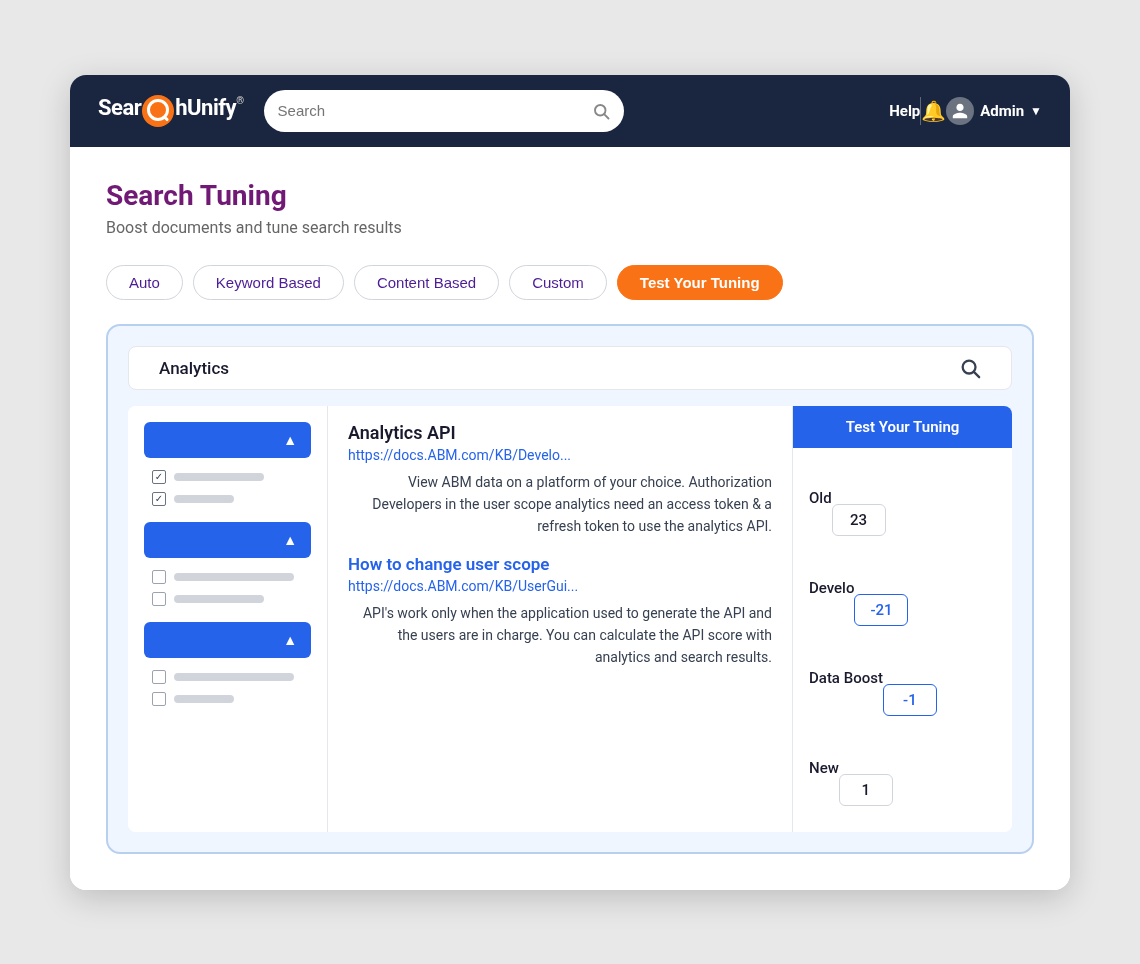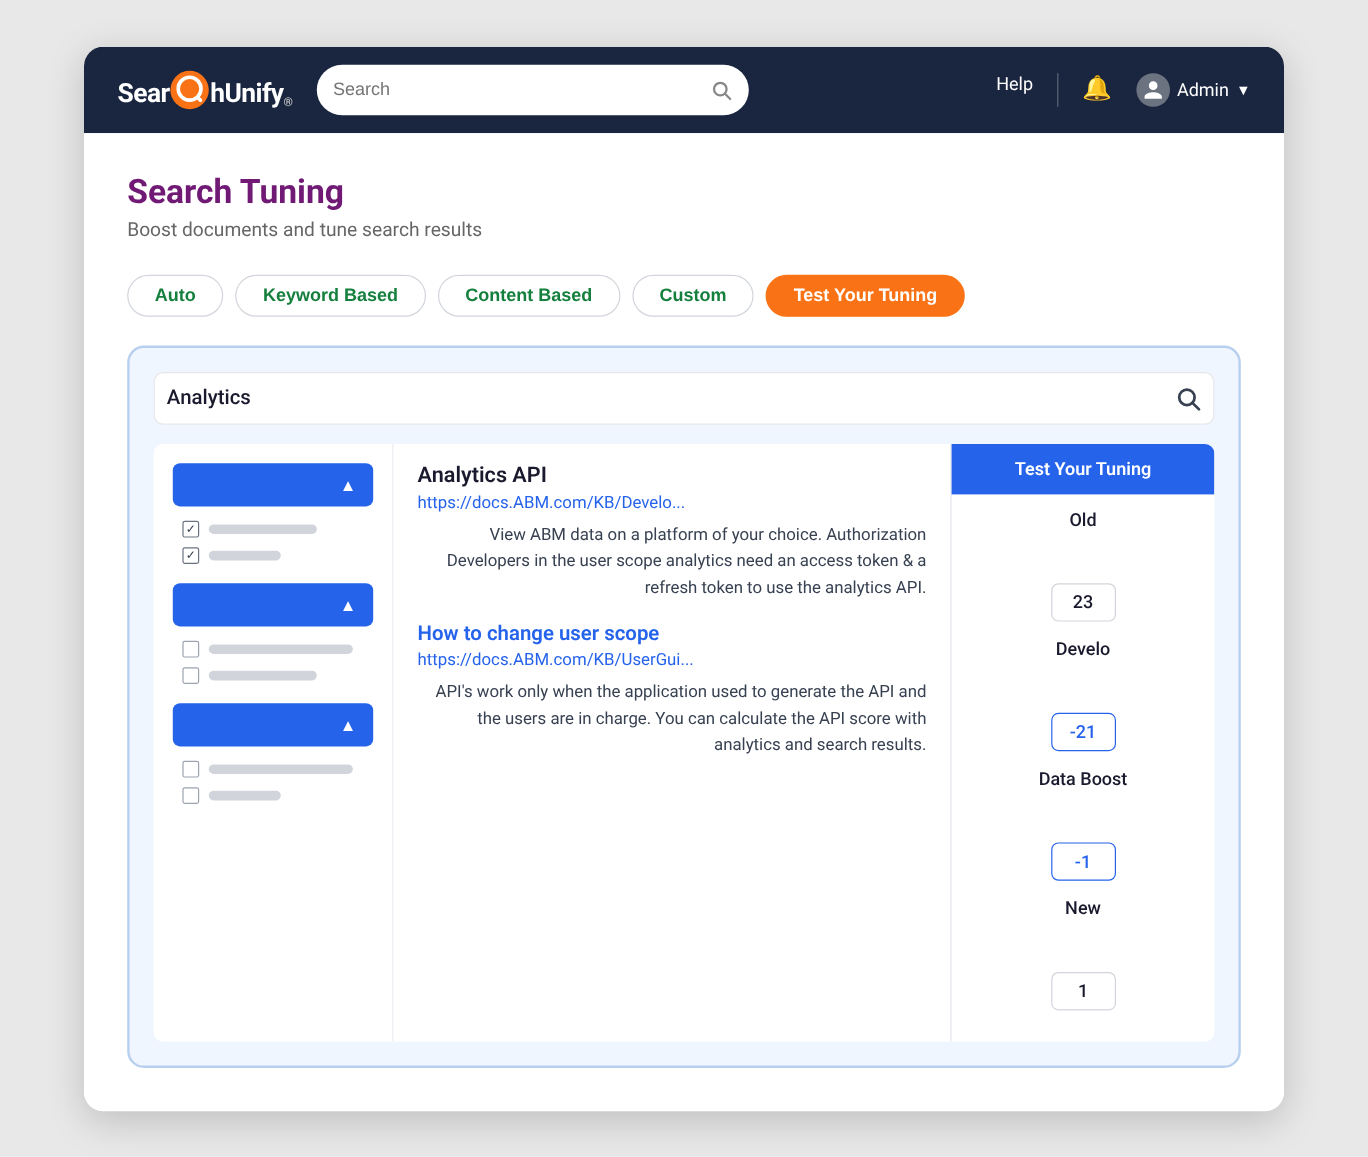--- a/index.html
+++ b/index.html
@@ -23,21 +23,21 @@
     .header {
       background: #1a2640;
       display: flex;
       align-items: center;
       padding: 0 28px;
       height: 72px;
       gap: 20px;
     }
     .logo {
       display: flex;
-      align-items: flex-end;
+      align-items: flex-start;
       color: #fff;
       font-size: 22px;
       font-weight: 700;
       letter-spacing: -0.5px;
       white-space: nowrap;
       flex-shrink: 0;
     }
     .logo-icon {
       width: 32px;
       height: 32px;
@@ -90,23 +90,23 @@
       flex: 1;
       background: transparent;
     }
     .search-icon-svg {
       color: #888;
       flex-shrink: 0;
     }
     .header-right {
       margin-left: auto;
       display: flex;
-      align-items: flex-start;
-      gap: 20px;
-      color: #fff;
+      align-items: center;
+      color: #fff;
+      font-weight: bold;
     }
     .help-link {
       color: #fff;
       font-size: 15px;
       cursor: pointer;
       text-decoration: none;
     }
     .divider-v {
       width: 1px;
       height: 28px;
@@ -155,25 +155,25 @@
       display: flex;
       align-items: center;
       gap: 10px;
       margin-bottom: 24px;
       flex-wrap: wrap;
     }
     .tab {
       padding: 8px 22px;
       border-radius: 20px;
       font-size: 15px;
-      font-weight: 700;
+      font-weight: 400;
       cursor: pointer;
       border: 1.5px solid #d1d5db;
       background: #fff;
-      color: #15803d;
+      color: #4c1d95;
       transition: all 0.15s;
     }
     .tab.active-orange {
       background: #f97316;
       color: #fff;
       border-color: #f97316;
       font-weight: 600;
     }
     
     .panel {
@@ -182,21 +182,21 @@
       padding: 20px;
       background: #f0f6ff;
     }
     
     .panel-search {
       display: flex;
       align-items: center;
       background: #fff;
       border: 1.5px solid #e5e7eb;
       border-radius: 8px;
-      padding: 10px 10px;
+      padding: 10px 30px;
       margin-bottom: 16px;
       justify-content: space-between;
     }
     .panel-search-text {
       flex: 1;
       font-size: 17px;
       font-weight: 500;
       color: #1a1a2e;
     }
     .panel-search-icon {
@@ -316,23 +316,21 @@
       padding: 12px;
       font-size: 15px;
       font-weight: 600;
     }
     .tuning-body {
       padding: 12px 16px;
     }
     .tuning-row {
       display: flex;
       align-items: center;
-      justify-content: space-between;
       margin-bottom: 14px;
-      flex-direction: column;
     }
     .tuning-label {
       font-size: 15px;
       font-weight: 500;
       color: #1a1a2e;
     }
     .tuning-value {
       min-width: 54px;
       text-align: center;
       padding: 6px 10px;

